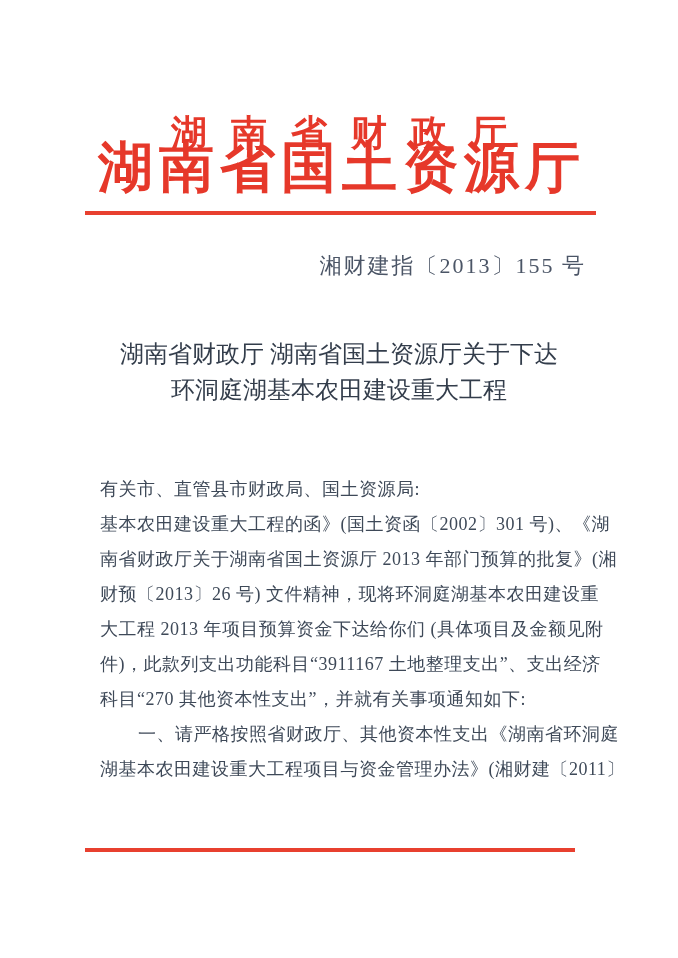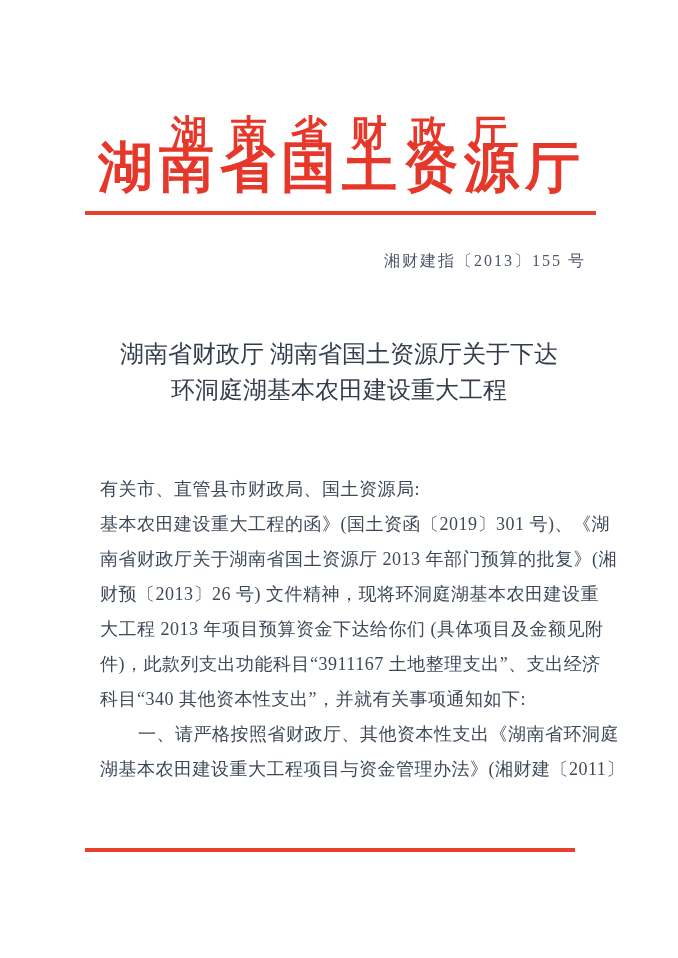--- a/index.html
+++ b/index.html
@@ -54,21 +54,21 @@
   .rule-bottom {
     top: 848px;
     left: 85px;
     width: 490px;
   }
 
   
   .doc-number {
     top: 251px;
     right: 92px;
-    font-size: 16px;
+    font-size: 22px;
     letter-spacing: 2px;
     color: #4b5566;
     white-space: nowrap;
   }
 
   
   .title-block {
     top: 336px;
     left: 49px;
     width: 580px;
@@ -115,25 +115,25 @@
 
   <div class="abs doc-number">湘财建指〔2013〕155 号</div>
 
   <div class="abs title-block">
     <div class="title-line">湖南省财政厅 湖南省国土资源厅关于下达</div>
     <div class="title-line">环洞庭湖基本农田建设重大工程</div>
   </div>
 
   <div class="abs body-block">
     <div class="line">有关市、直管县市财政局、国土资源局:</div>
-    <div class="line just">基本农田建设重大工程的函》(国土资函〔2019〕301 号)、《湖</div>
+    <div class="line just">基本农田建设重大工程的函》(国土资函〔2002〕301 号)、《湖</div>
     <div class="line just">南省财政厅关于湖南省国土资源厅 2013 年部门预算的批复》(湘</div>
     <div class="line just">财预〔2013〕26 号) 文件精神，现将环洞庭湖基本农田建设重</div>
     <div class="line just">大工程 2013 年项目预算资金下达给你们 (具体项目及金额见附</div>
     <div class="line just">件)，此款列支出功能科目“3911167 土地整理支出”、支出经济</div>
-    <div class="line">科目“340 其他资本性支出”，并就有关事项通知如下:</div>
+    <div class="line">科目“270 其他资本性支出”，并就有关事项通知如下:</div>
     <div class="line just indent">一、请严格按照省财政厅、其他资本性支出《湖南省环洞庭</div>
     <div class="line just">湖基本农田建设重大工程项目与资金管理办法》(湘财建〔2011〕</div>
   </div>
 
   <div class="abs rule rule-bottom"></div>
 
 </div>
 
 </body></html>

